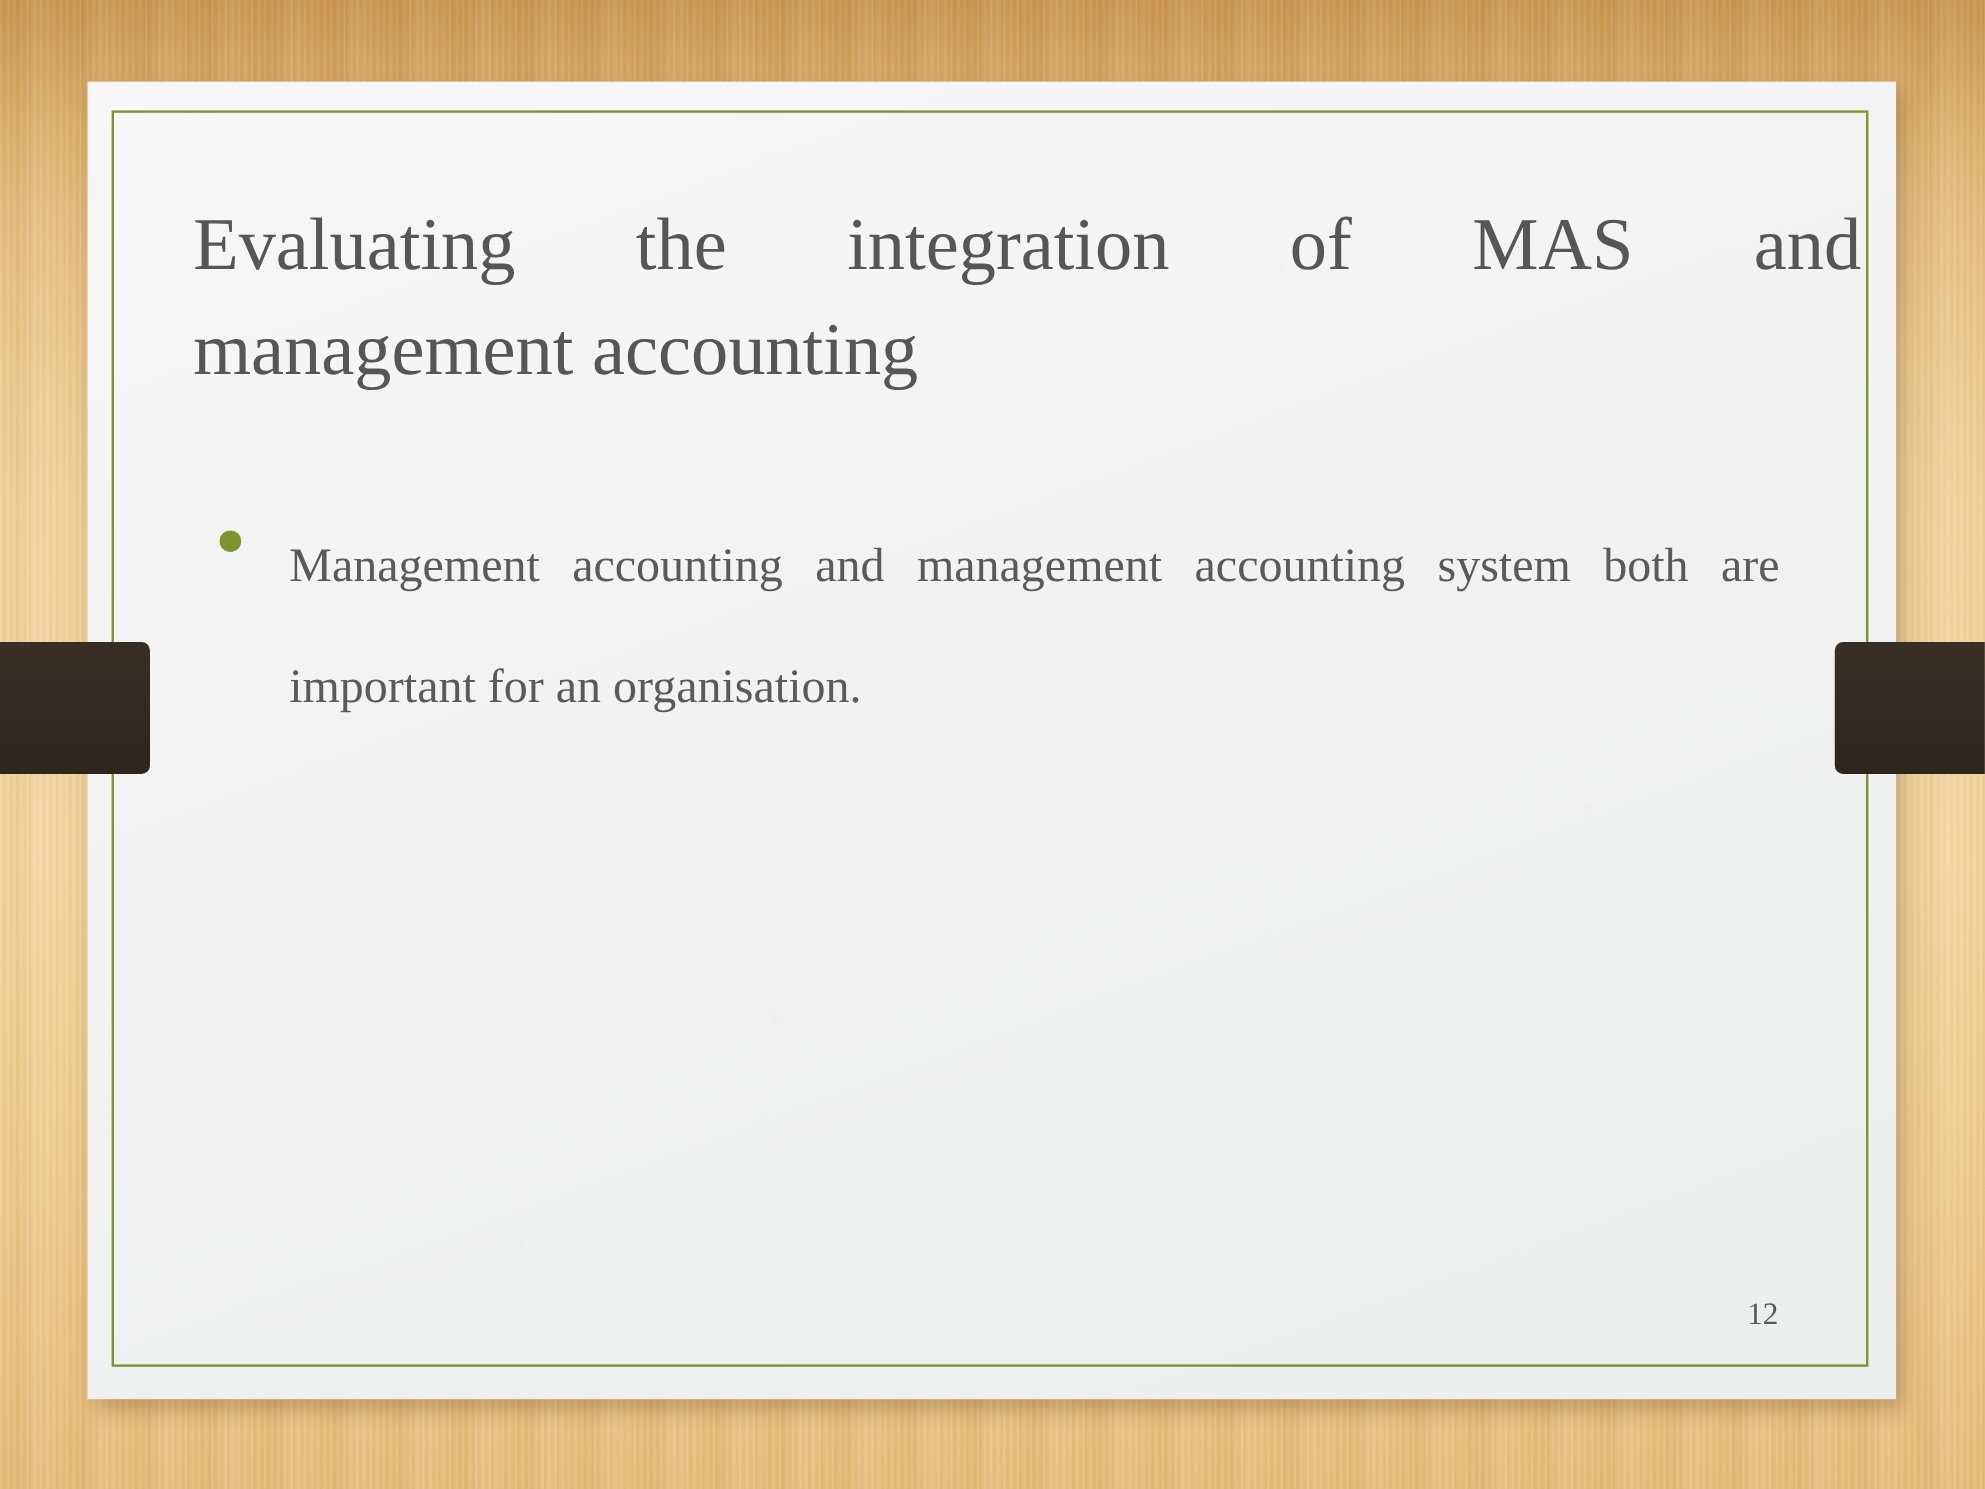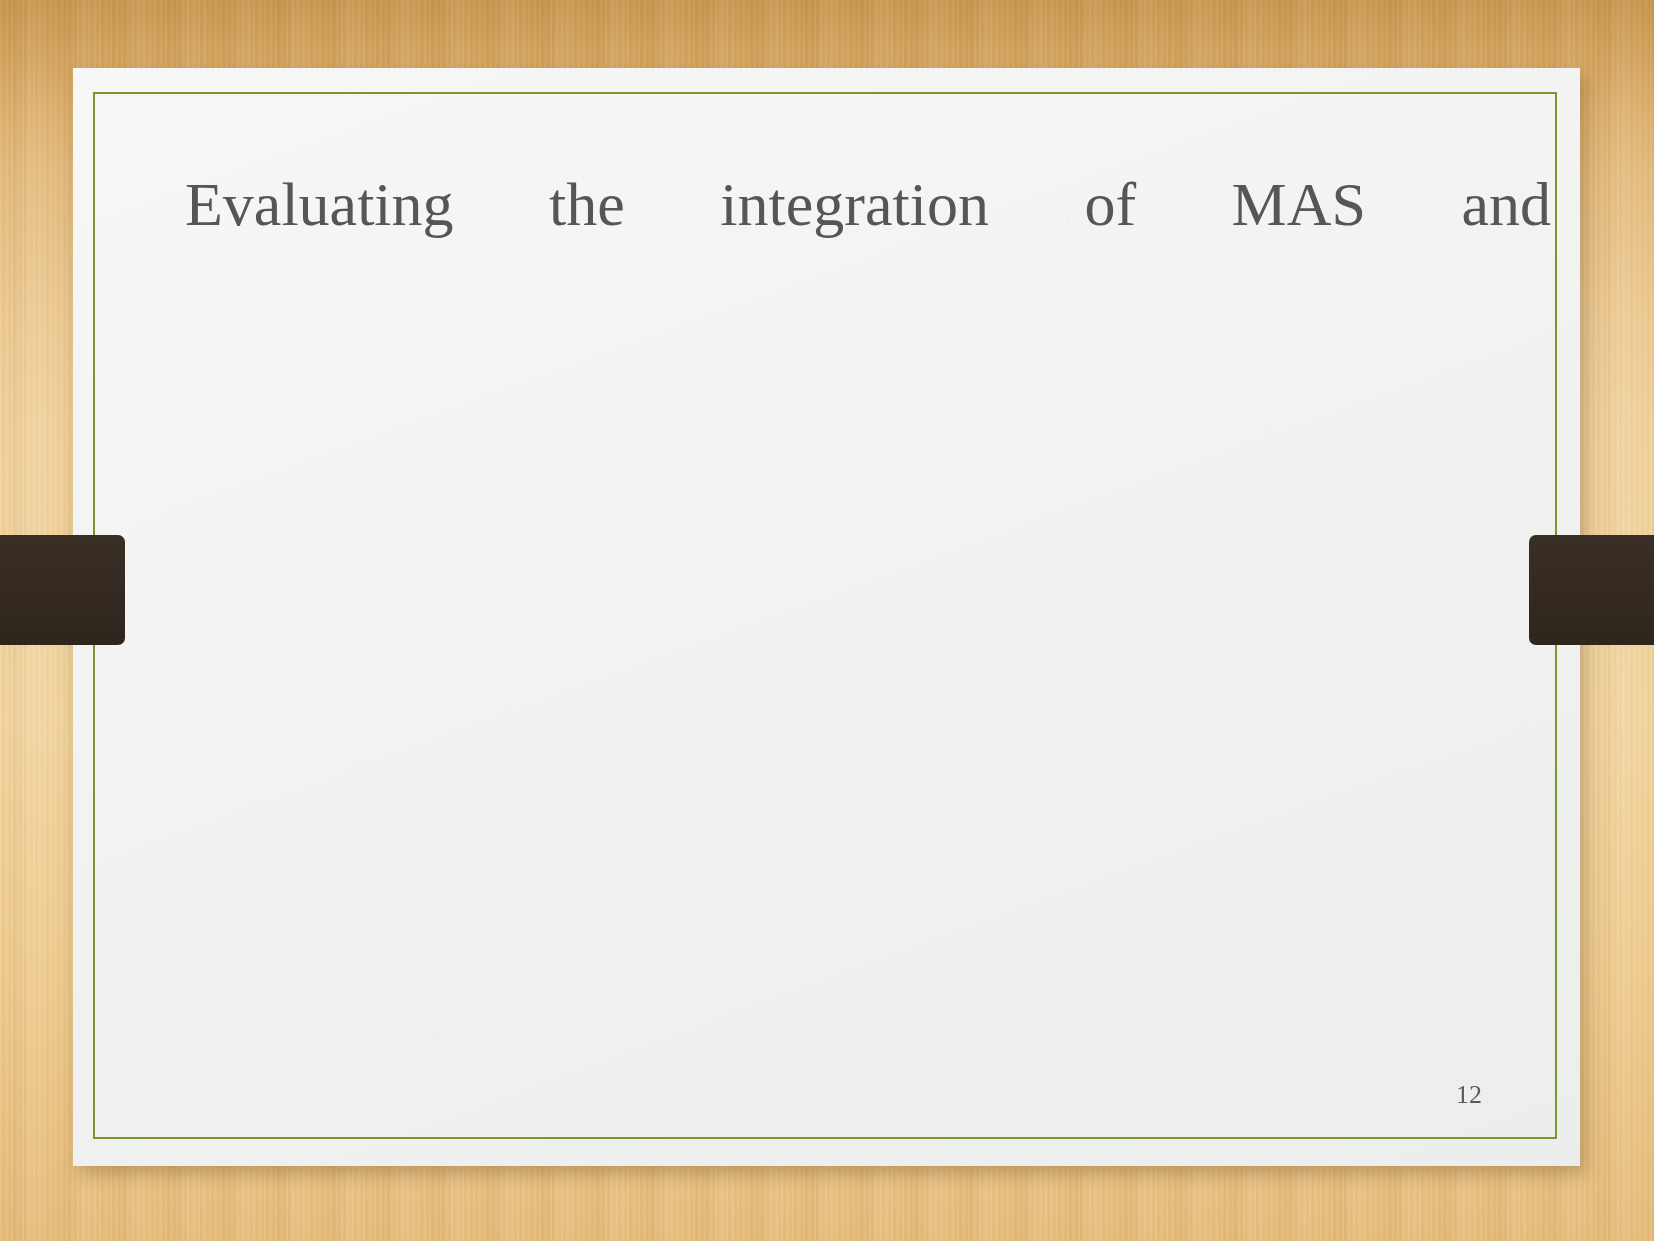--- a/index.html
+++ b/index.html
@@ -131,21 +131,20 @@
     font-weight: normal;
     letter-spacing: 0px;
     margin: 0;
   }
   
   .title .t-line1 {
     display: block;
     text-align: justify;
     text-align-last: justify;
     white-space: normal;
-    margin-left: 24px;
   }
   .title .t-line2 {
     display: block;
     text-align: left;
   }
 
   
   .body {
     position: absolute;
     left: 110px;
@@ -195,24 +194,29 @@
 
   <div class="wood-sheen"></div>
 
   <div class="panel">
     <div class="panel-noise"></div>
 
     <div class="inner-border"></div>
 
     <h1 class="title">
       <span class="t-line1">Evaluating the integration of MAS and</span>
+      <span class="t-line2">management accounting</span>
     </h1>
 
     <div class="body">
 
+      <div class="bullet-row">
+        <span class="bullet-mark"></span>
+        <span class="bullet-text">Management accounting and management accounting system both are important for an organisation.</span>
+      </div>
 
 
     </div>
 
     <div class="page-number">12</div>
   </div>
 
   <div class="ribbon ribbon-left"></div>
   <div class="ribbon ribbon-right"></div>
 

